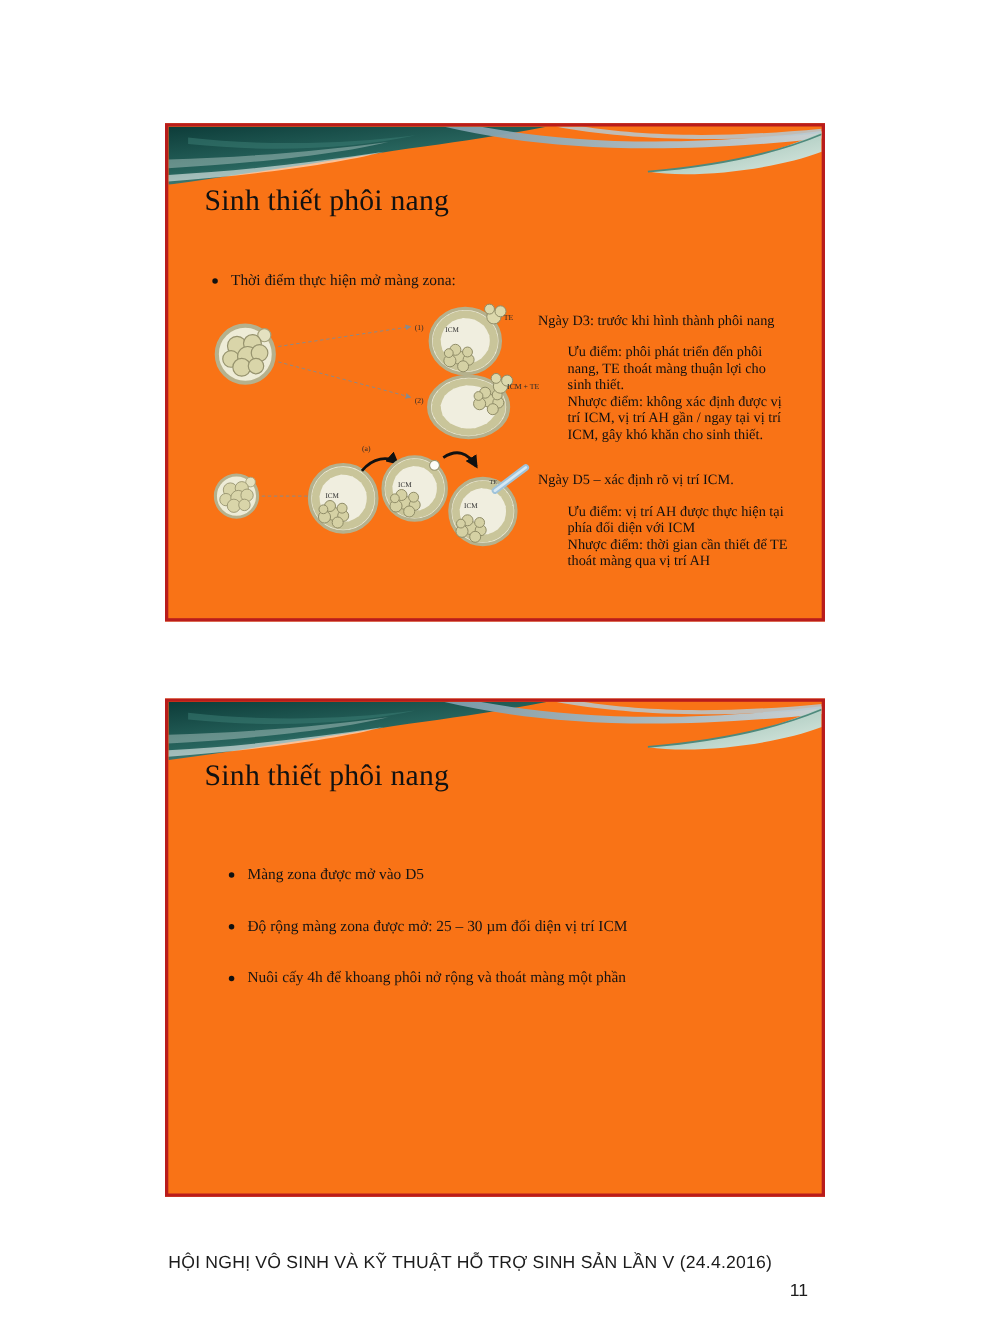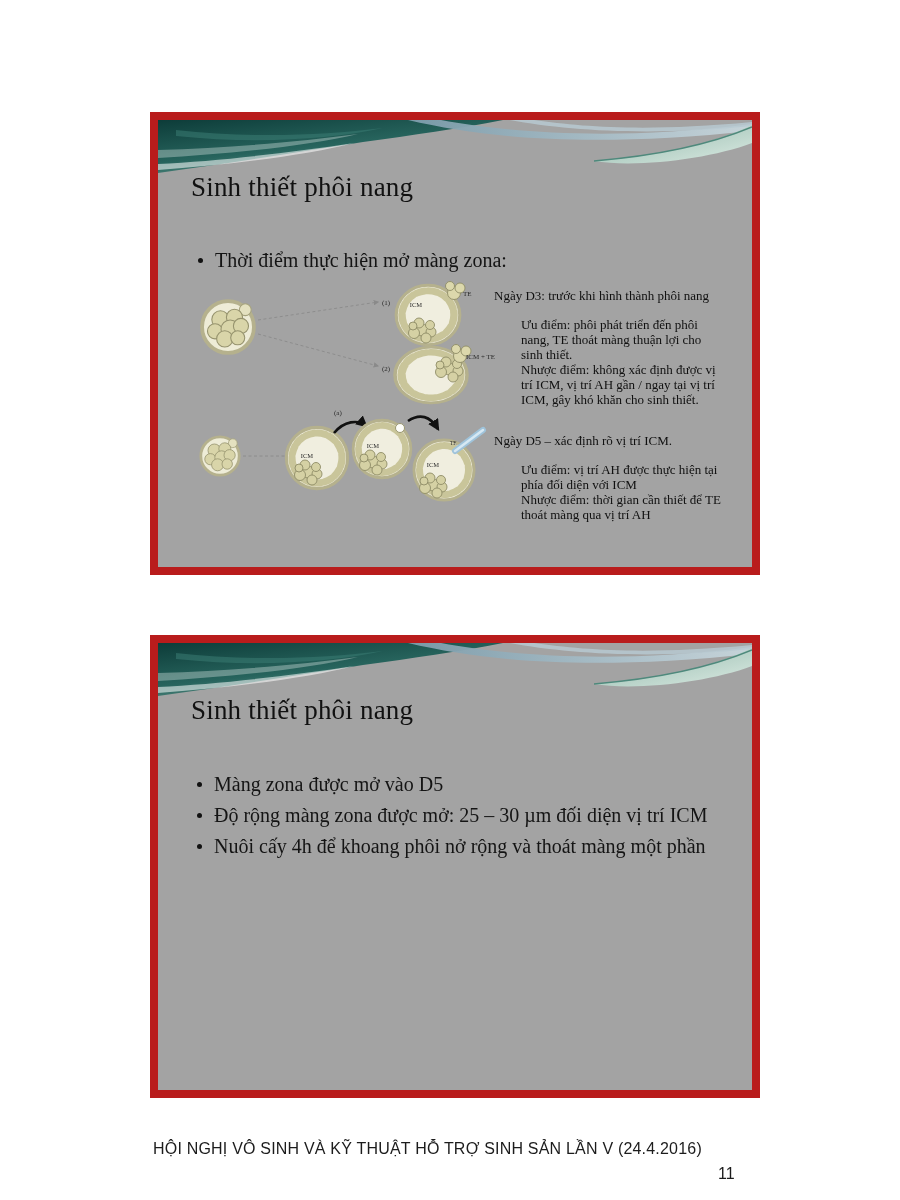--- a/index.html
+++ b/index.html
@@ -1,28 +1,28 @@
 <!DOCTYPE html>
 <html><head>
 <meta charset="utf-8">
 <style>
   html,body{margin:0;padding:0;background:#ffffff;}
   .page{position:relative;width:900px;height:1200px;background:#ffffff;overflow:hidden;
         font-family:"Liberation Serif","DejaVu Serif",serif;color:#141414;}
-  .slide{position:absolute;left:150px;width:594px;height:447px;border:8px solid #b91c1c;
-         background:#a3a3a3;overflow:hidden;text-decoration:underline;}
+  .slide{position:absolute;left:150px;width:594px;height:447px;border:3px solid #b91c1c;
+         background:#f97316;overflow:hidden;text-decoration:underline;}
   #slide1{top:112px;}
   #slide2{top:635px;}
   .wave{position:absolute;left:0;top:0;width:594px;height:53px;display:block;}
   .slide-title{position:absolute;left:33px;top:52px;font-size:27px;letter-spacing:.2px;color:#111;}
-  .bullet-row{position:relative;padding-left:19px;font-size:20px;line-height:31px;}
+  .bullet-row{position:relative;padding-left:19px;font-size:14px;line-height:31px;}
   .dot{position:absolute;left:2px;top:13px;width:5px;height:5px;border-radius:50%;background:#111;}
   #slide1 .bullet-wrap{position:absolute;left:38px;top:125px;right:20px;}
   #slide2 .bullet-wrap{position:absolute;left:37px;top:126px;width:528px;}
-  #slide2 .bullet-row{margin:0;}
+  #slide2 .bullet-row{margin:16px;}
   .diagram{position:absolute;left:0;top:150px;width:345px;height:252px;}
   .note{position:absolute;left:336px;width:252px;font-size:13px;line-height:15px;color:#101010;}
   #note-d3{top:168px;}
   #note-d5{top:313px;}
   .note-body{margin-left:27px;white-space:pre-line;margin-top:14px;}
   .footer-bar{position:absolute;left:0;top:1140px;width:900px;height:24px;}
   .footer-text{position:absolute;left:153px;top:0;font-family:"Liberation Sans","DejaVu Sans",sans-serif;
                font-size:16px;letter-spacing:.2px;color:#1c1c1c;}
   .page-number{position:absolute;left:718px;top:0;font-family:"Liberation Sans","DejaVu Sans",sans-serif;
                font-size:16px;color:#1c1c1c;margin-top:25px;}

